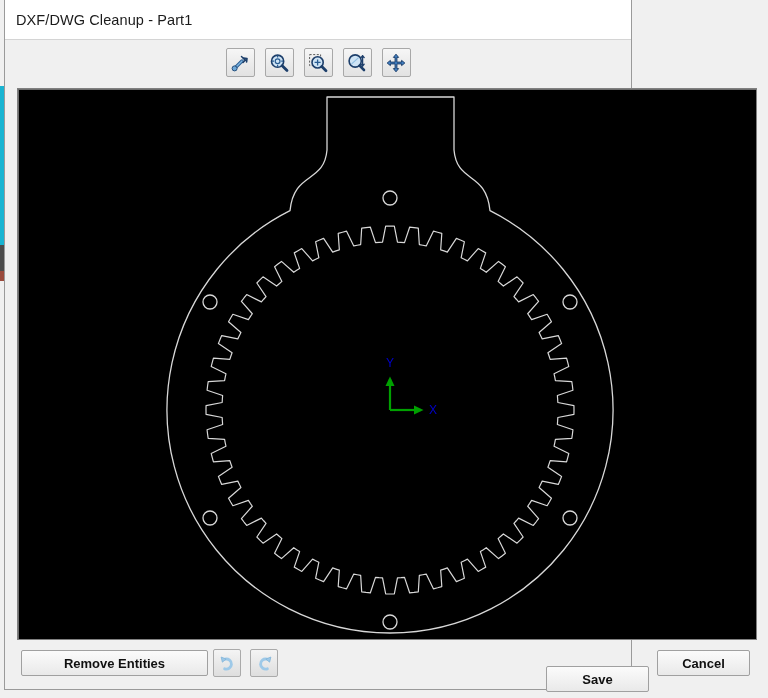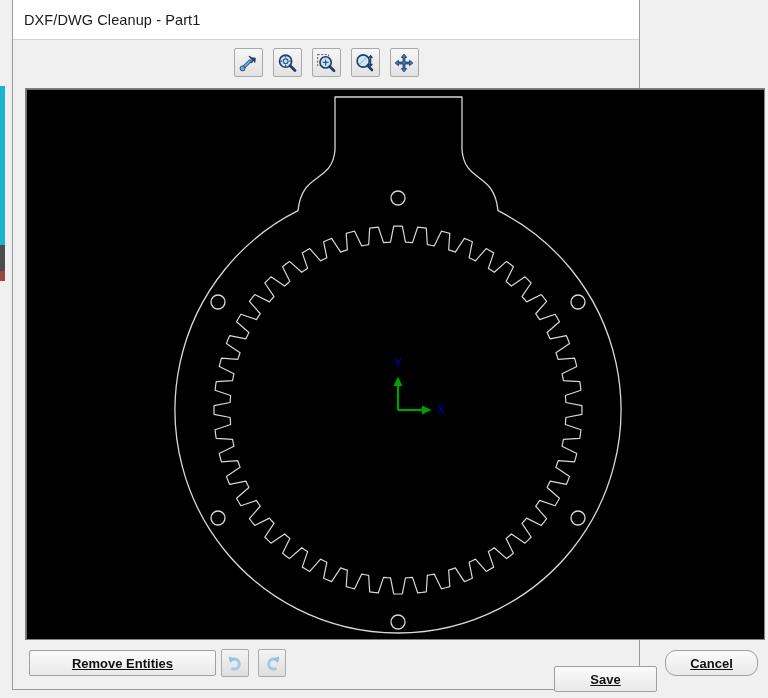--- a/index.html
+++ b/index.html
@@ -29,21 +29,20 @@
   .window {
     position: absolute;
     left: 4px;
     top: 0;
     width: 628px;
     height: 690px;
     background: #f0f0f0;
     border: 1px solid #9a9a9a;
     border-top: none;
     box-sizing: border-box;
-    margin-left: 8px;
   }
 
   .titlebar {
     height: 40px;
     background: #ffffff;
     border-bottom: 1px solid #d4d4d4;
     display: flex;
     align-items: center;
     box-sizing: border-box;
   }
@@ -115,25 +114,24 @@
     font-family: "Liberation Sans", sans-serif;
     font-size: 13px;
     font-weight: bold;
     color: #101010;
     box-sizing: border-box;
     cursor: pointer;
     display: flex;
     align-items: center;
     justify-content: center;
     padding: 0;
-    text-decoration: underline;
   }
   .btn-remove { left: 16px;  top: 5px; width: 187px; height: 26px; }
   .btn-save   { left: 541px; top: 21px; width: 103px; height: 26px; }
-  .btn-cancel { left: 652px; top: 5px; width: 93px;  height: 26px; border-radius: 11px; }
+  .btn-cancel { left: 652px; top: 5px; width: 93px;  height: 26px; }
 
   .hist-btn {
     position: absolute;
     top: 4px;
     width: 28px;
     height: 28px;
     border: 1px solid #aaaaaa;
     background: linear-gradient(#f4f4f4, #dedede);
     border-radius: 2px;
     display: flex;

